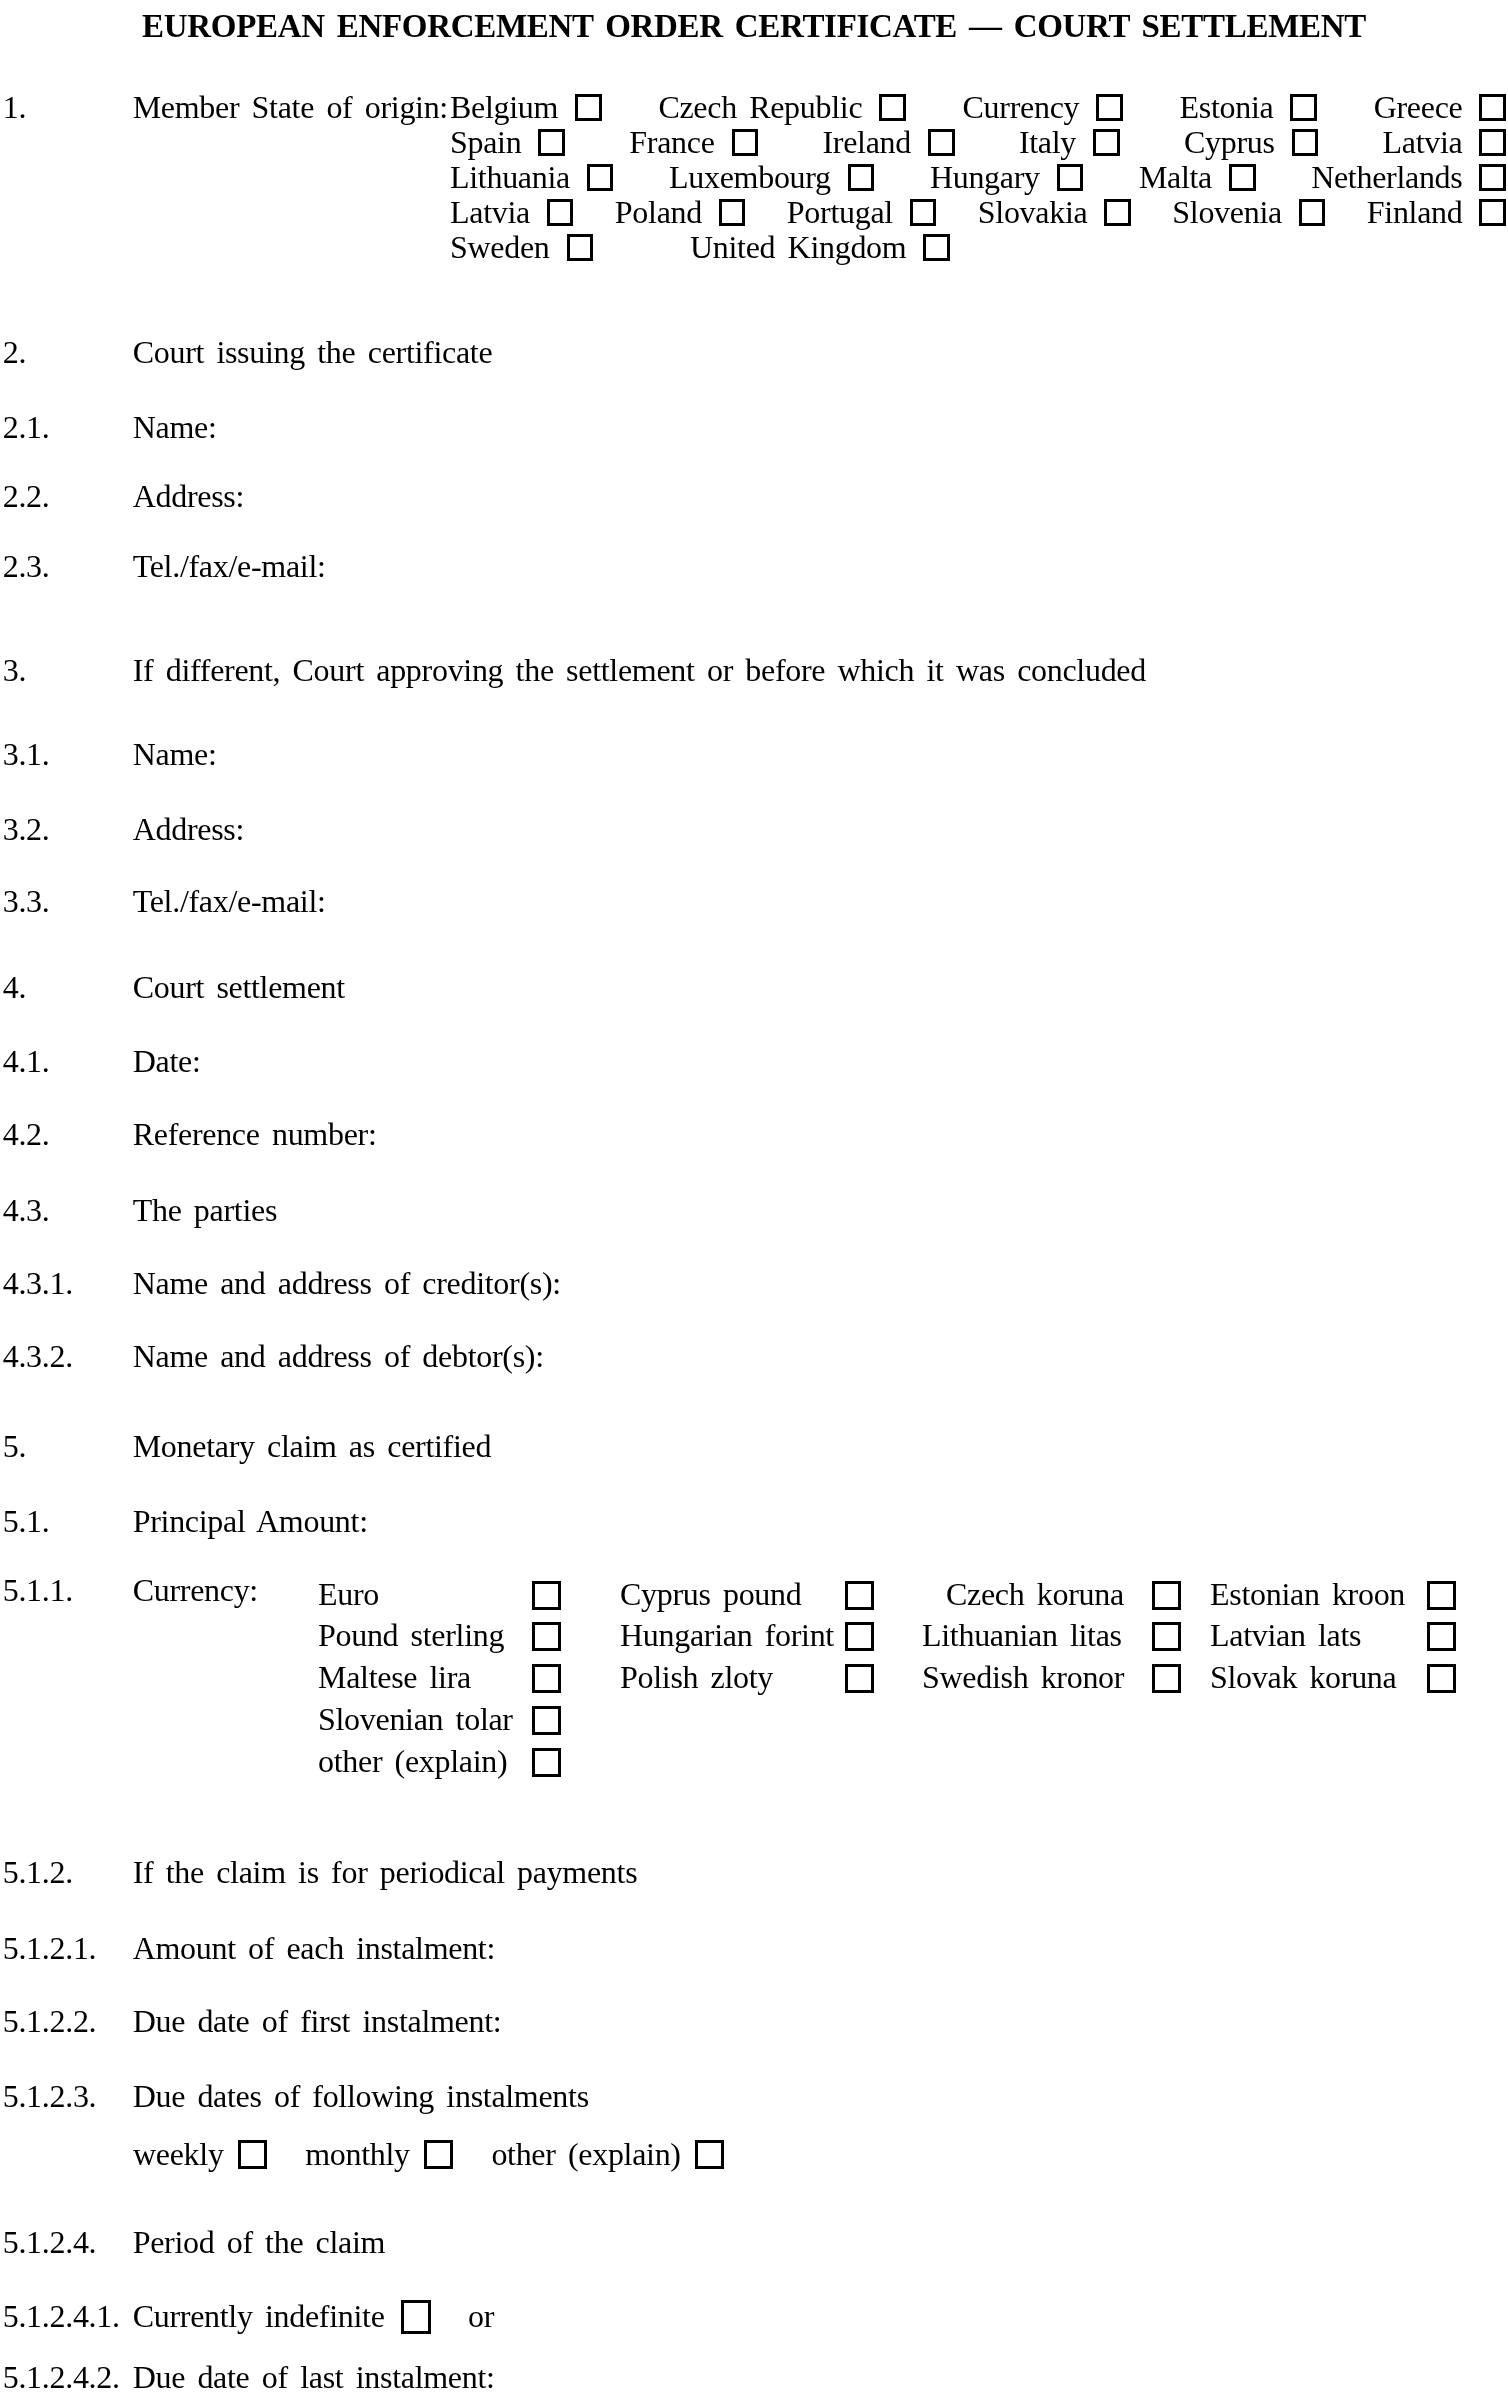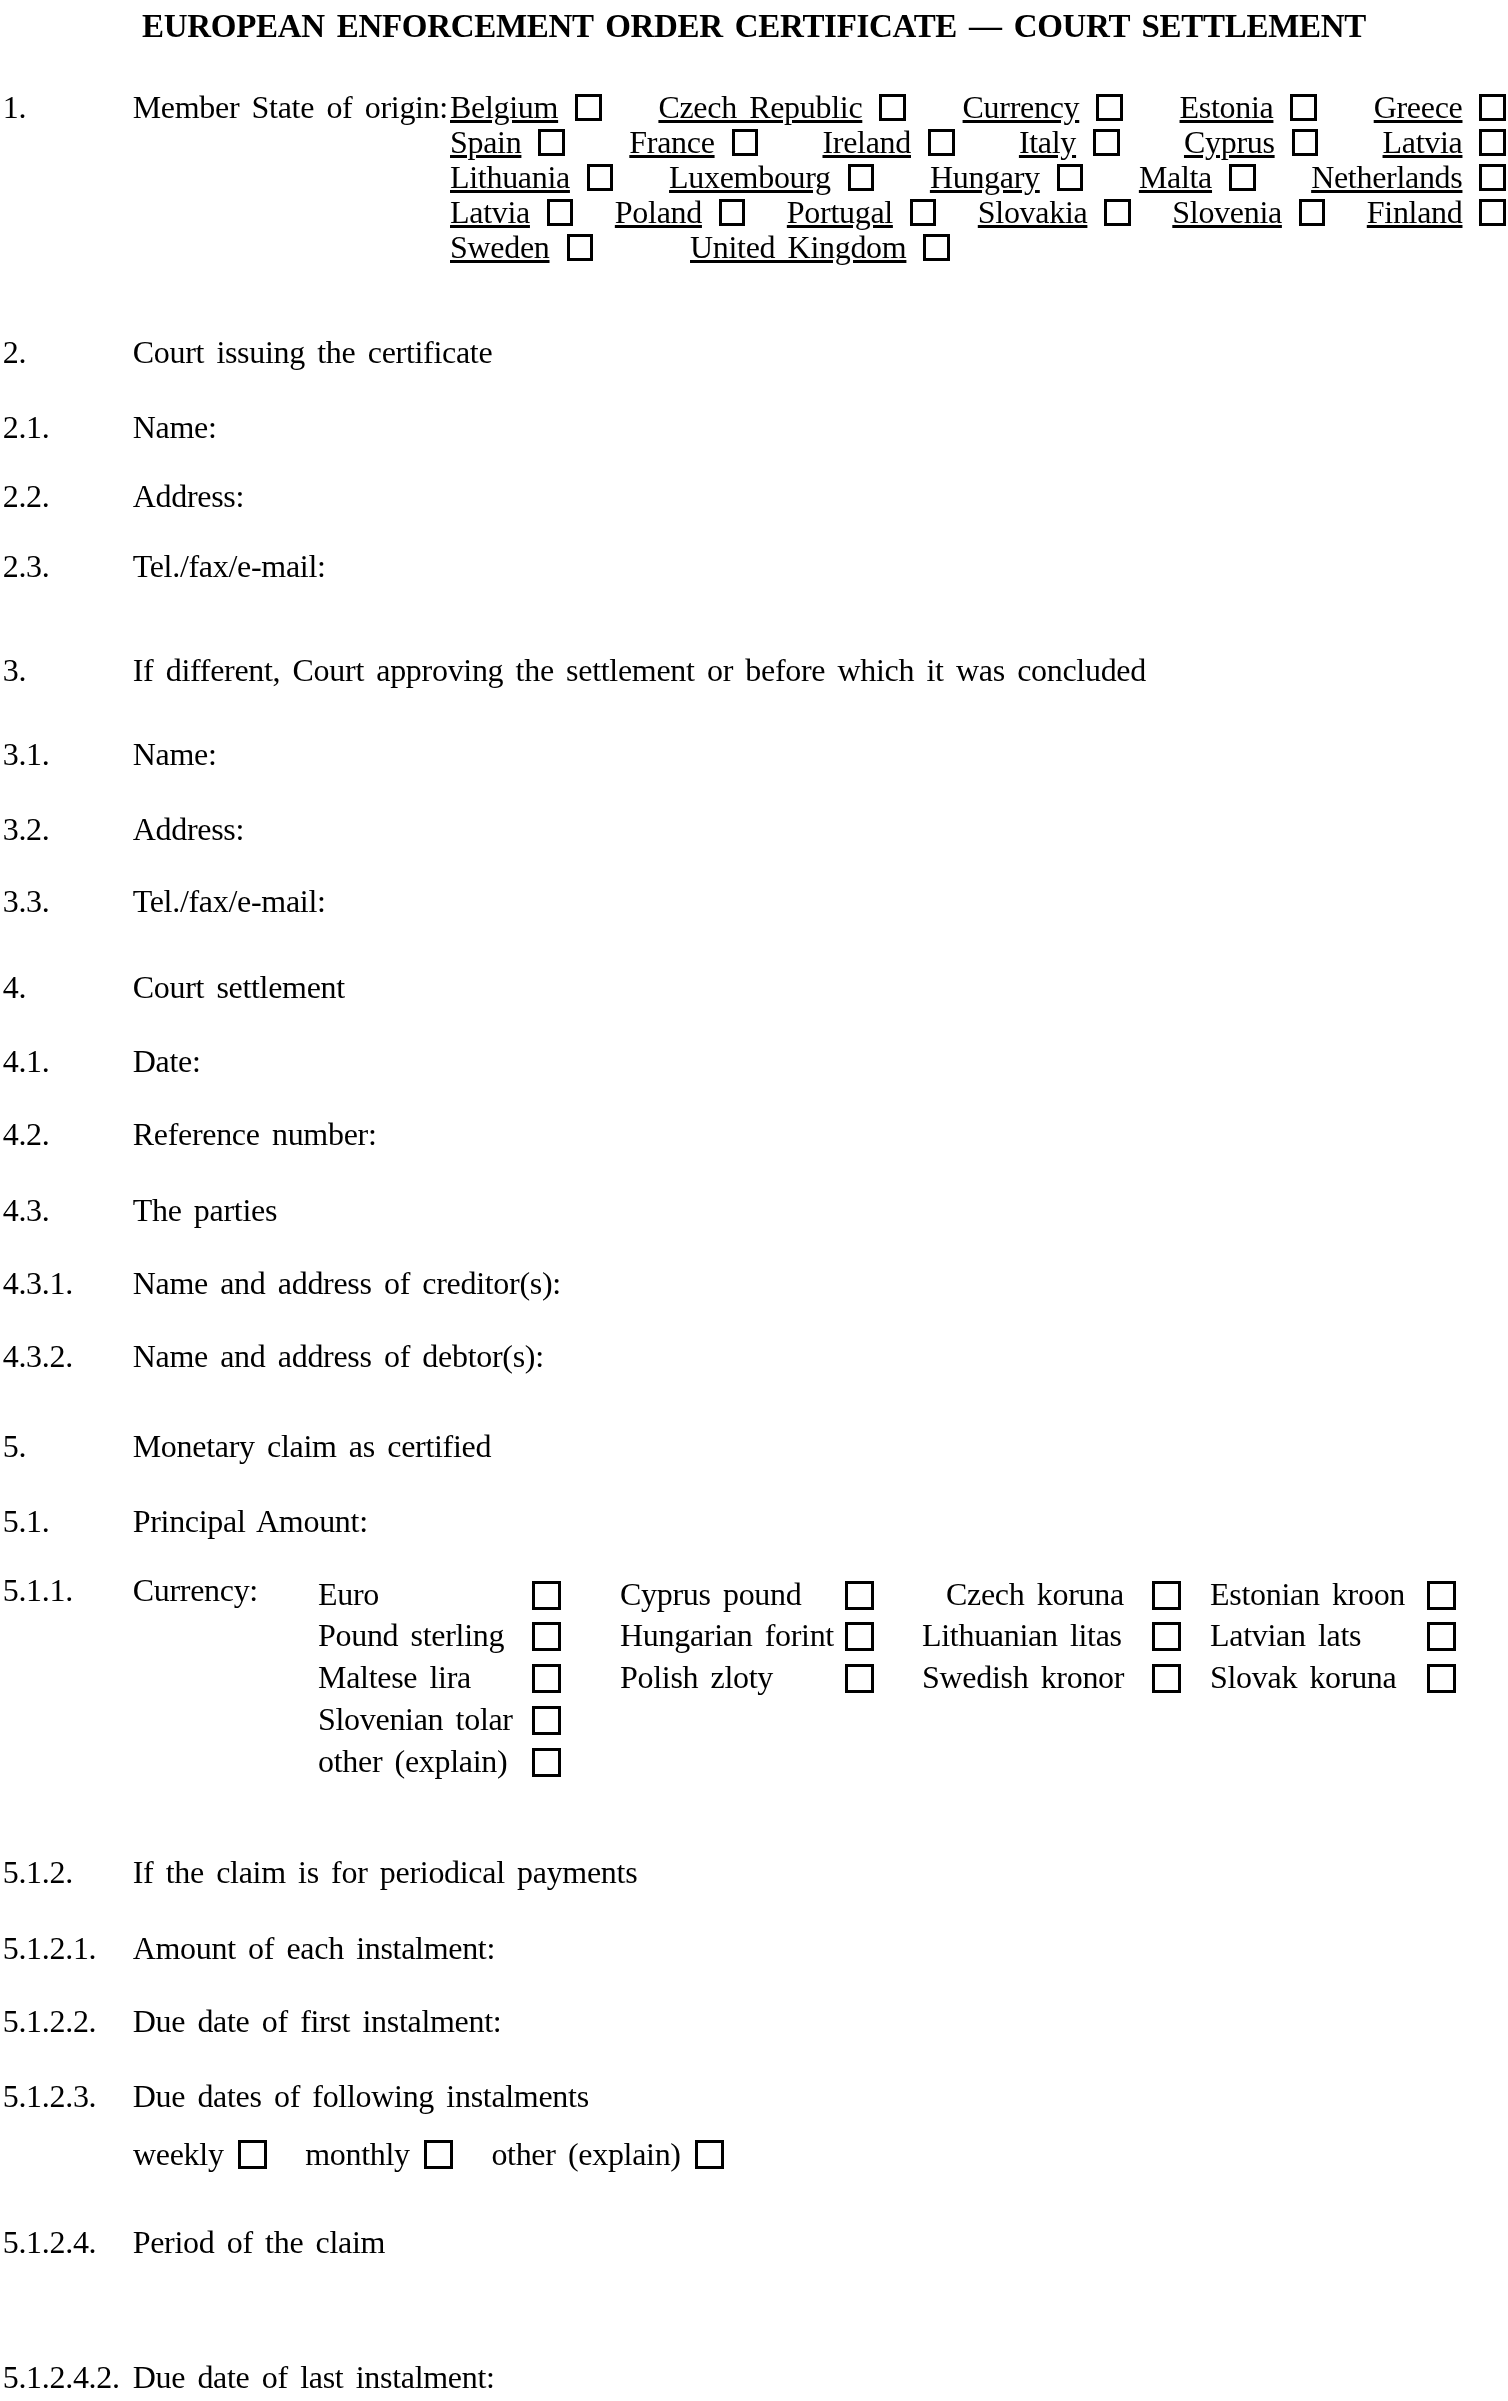--- a/index.html
+++ b/index.html
@@ -30,21 +30,21 @@
   .cb{
     display:inline-block;box-sizing:border-box;
     width:26.5px;height:26.5px;border:3.3px solid #000;background:#fff;
     flex:0 0 auto;
   }
   .cb.lg{width:29px;height:29px;}
   .cb.xl{width:30.5px;height:34px;}
   
   .countries{
     position:absolute;left:450px;top:90px;width:1056px;
-    display:flex;flex-direction:column;text-decoration:underline;
+    display:flex;flex-direction:column;
   }
   .crow{display:flex;justify-content:space-between;align-items:center;height:35px;}
   .crow.left{justify-content:flex-start;}
   .citem{display:inline-flex;align-items:center;white-space:nowrap;}
   .citem .cb{margin-left:17px;}
   
   .abs{position:absolute;white-space:nowrap;}
   
   .freq{position:absolute;left:133px;top:2136px;height:37px;display:flex;align-items:center;}
   .fitem{display:inline-flex;align-items:center;white-space:nowrap;margin-right:38px;}
@@ -304,20 +304,26 @@
       <span class="lbl">other (explain)</span>
       <span class="cb lg" role="checkbox" aria-checked="false"></span>
     </span>
   </div>
 
   <div class="line" style="top:2225px">
       <span class="num">5.1.2.4.</span>
       <span class="lbl">Period of the claim</span>
     </div>
 
+  <div class="line inlinerow" style="top:2299px">
+    <span class="num">5.1.2.4.1.</span>
+    <span class="lbl">Currently indefinite</span>
+    <span class="cb xl" role="checkbox" aria-checked="false"></span>
+    <span class="lbl orlbl">or</span>
+  </div>
 
   <div class="line" style="top:2360px">
       <span class="num">5.1.2.4.2.</span>
       <span class="lbl">Due date of last instalment:</span>
     </div>
 
 </div>
 
 
 </body></html>

